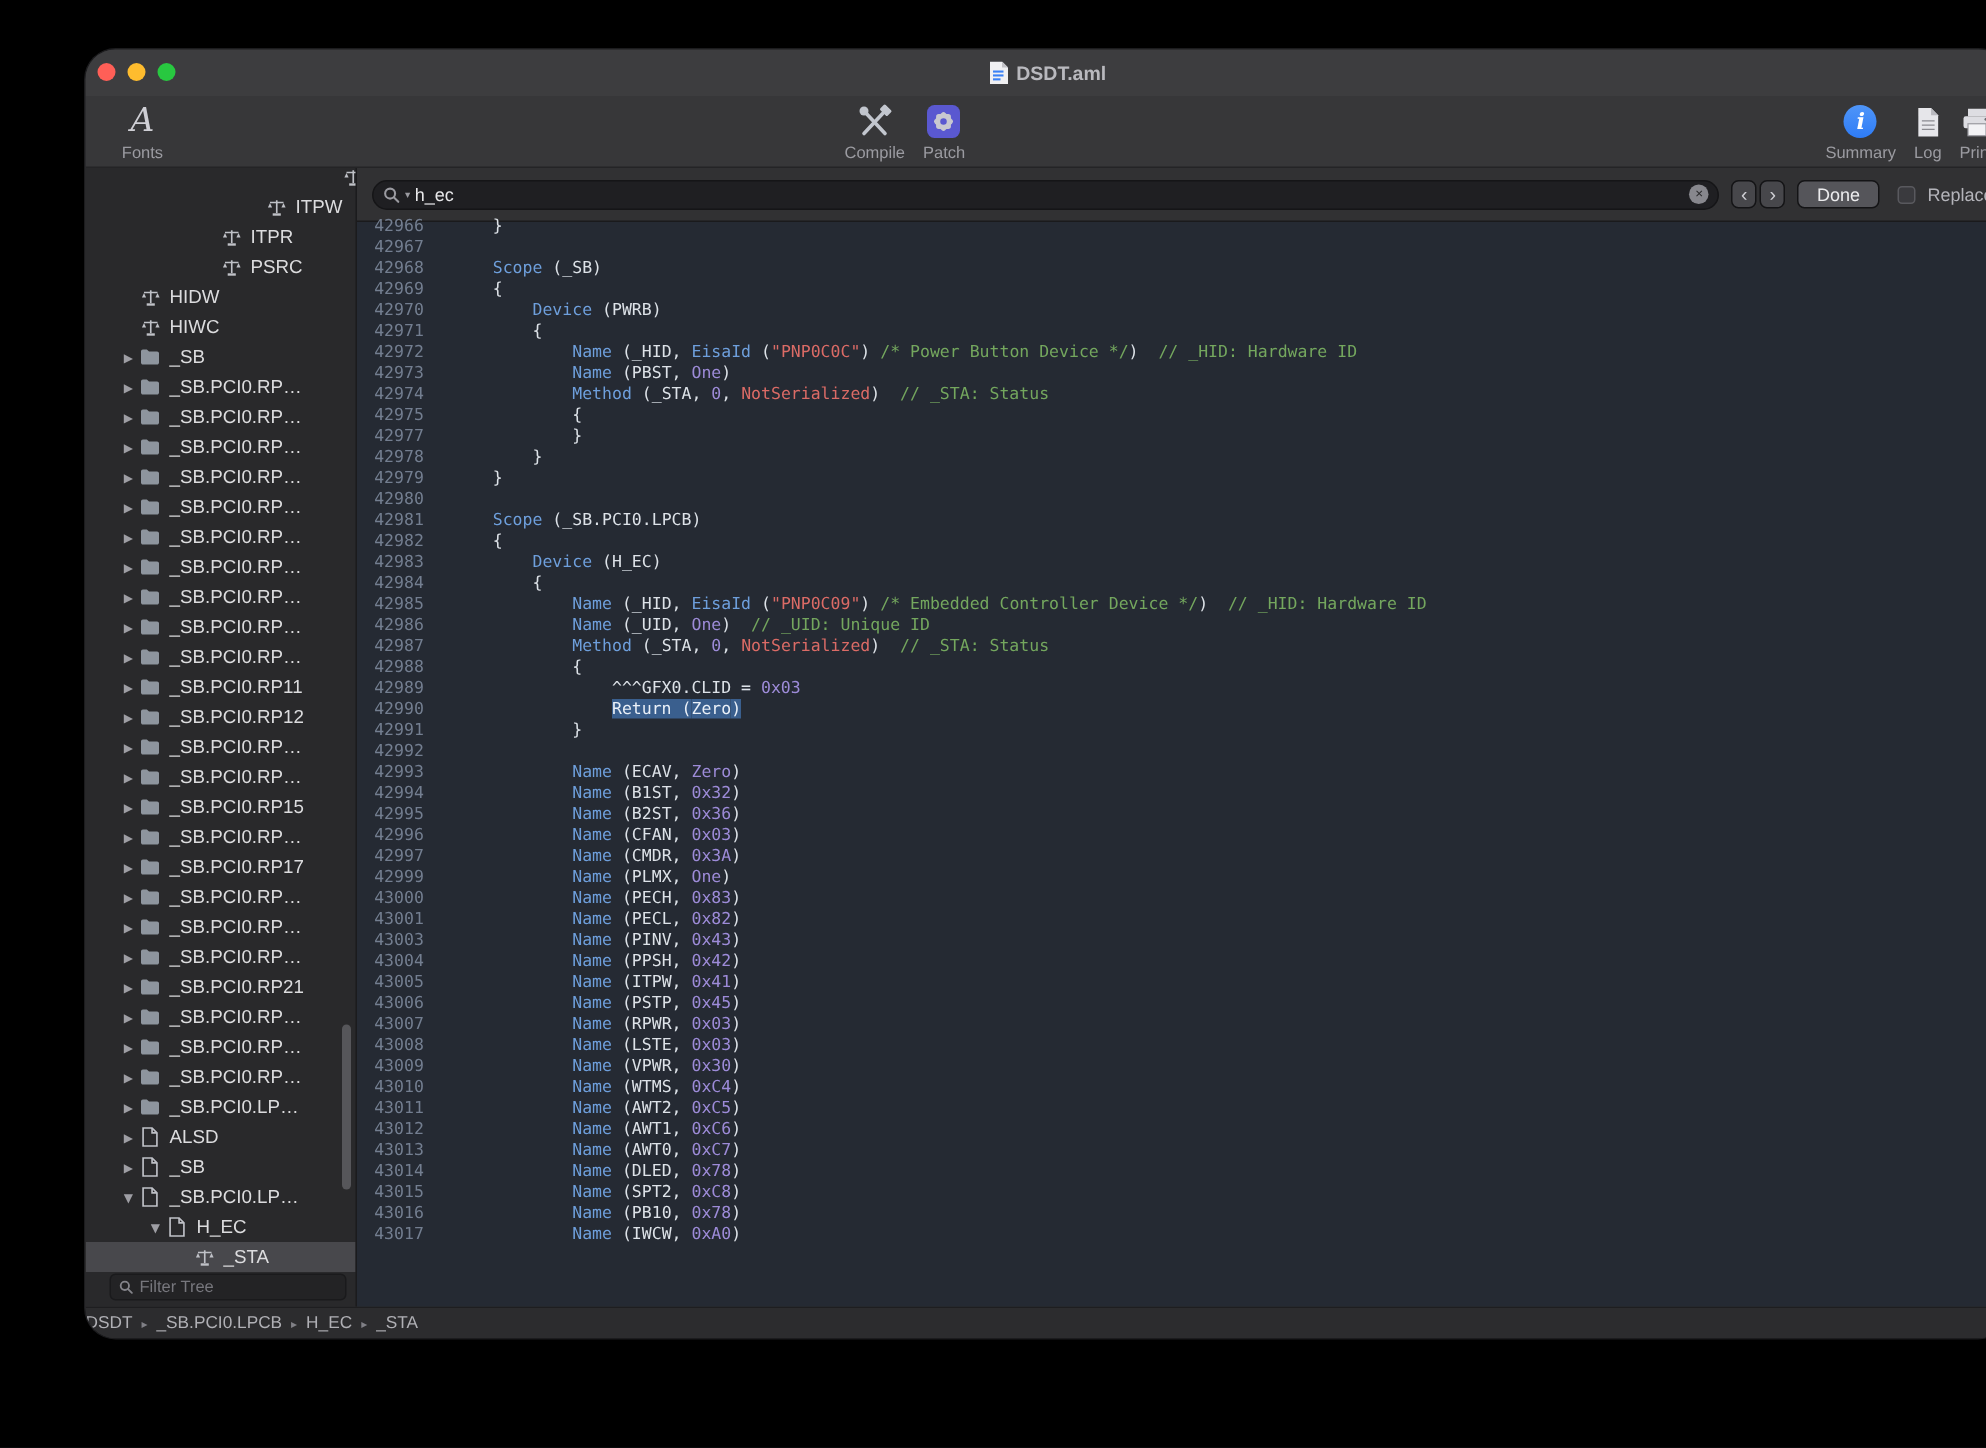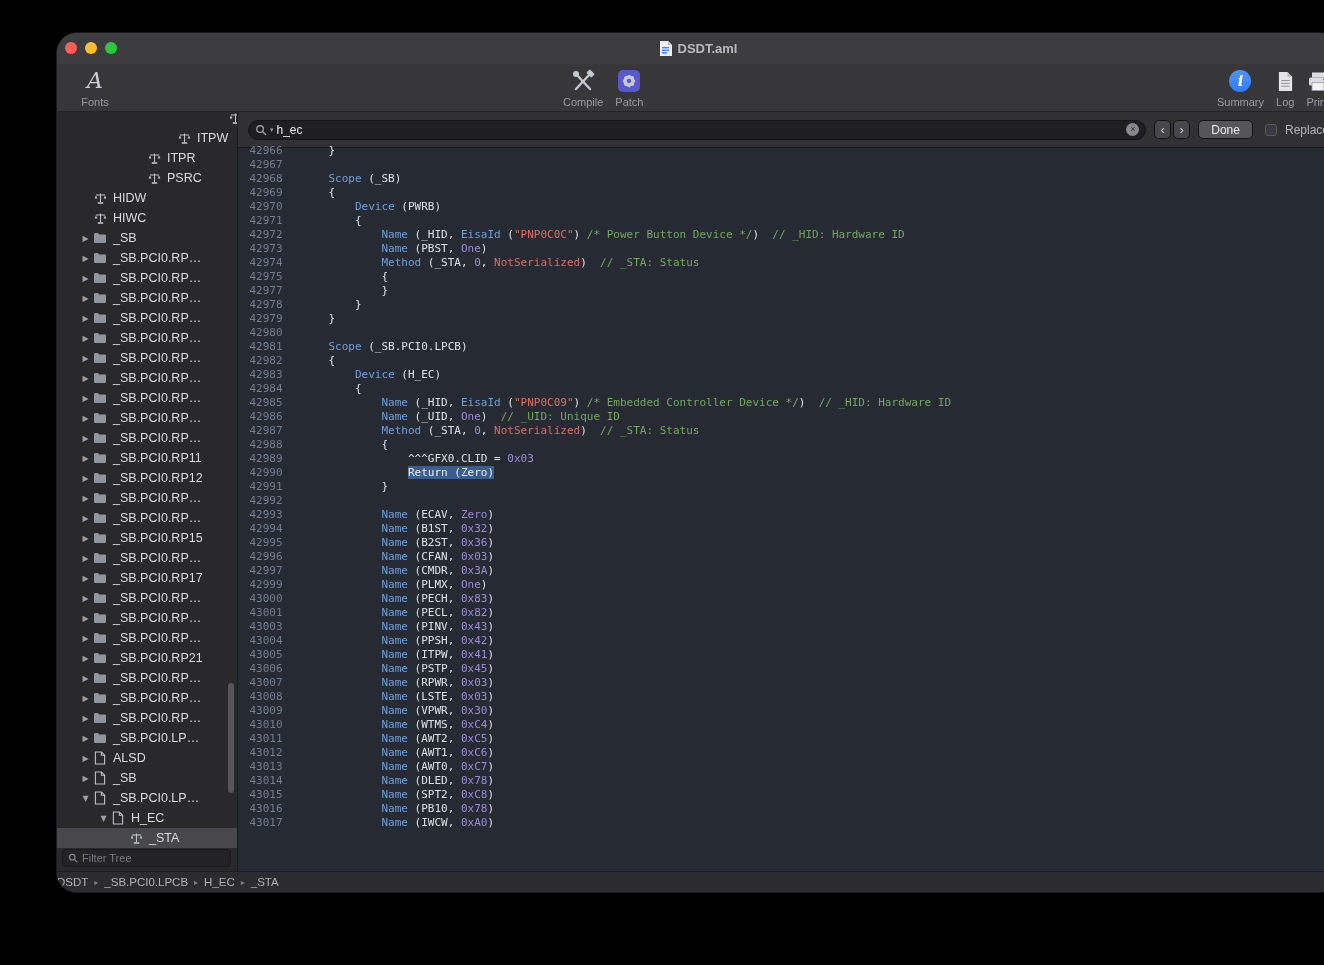--- a/index.html
+++ b/index.html
@@ -41,21 +41,21 @@
 
   
   .content{ flex:1; display:flex; min-height:0; }
   .sidebar{ width:181px; flex:none; background:var(--sidebar-bg); border-right:1px solid #1B1B1D;
     display:flex; flex-direction:column; overflow:hidden; position:relative; }
   .tree{ flex:1; overflow:hidden; margin-top:-4px; }
   .titem{ height:20px; display:flex; align-items:center; color:#DCDCDE; font-size:12.5px; white-space:nowrap; }
   .titem.sel{ background:var(--row-selected); }
   .tri{ width:13px; flex:none; font-family:"DejaVu Sans", sans-serif; font-size:8px; color:#9E9EA4; text-align:center; }
   .ticon{ width:16px; height:15px; flex:none; margin-right:5px; display:flex; align-items:center; justify-content:center; }
-  .filter-row{ height:20px; flex:none; margin:0 6px 2px 5px; }
+  .filter-row{ height:20px; flex:none; margin:0 6px 2px 16px; }
   .filter-field{ height:18px; background:#232325; border:1px solid #1A1A1C; border-radius:4px;
     display:flex; align-items:center; gap:4px; padding:0 5px; }
   .filter-field input{ flex:1; min-width:0; background:transparent; border:none; outline:none;
     color:#CFCFD4; font-size:11px; font-family:"Liberation Sans", sans-serif; }
   .filter-field input::placeholder{ color:#77777D; }
   .sb-scroll{ position:absolute; right:3px; top:571px; width:6px; height:110px; border-radius:3px; background:#56565A; }
 
   
   .editor{ flex:1; min-width:0; display:flex; flex-direction:column; position:relative; background:var(--editor-bg); }
   .findbar{ height:36px; flex:none; background:var(--findbar); border-bottom:1px solid #1A1A1C;

